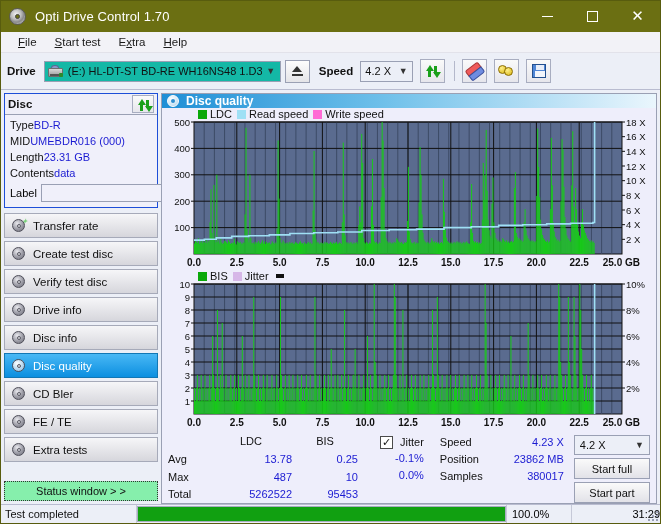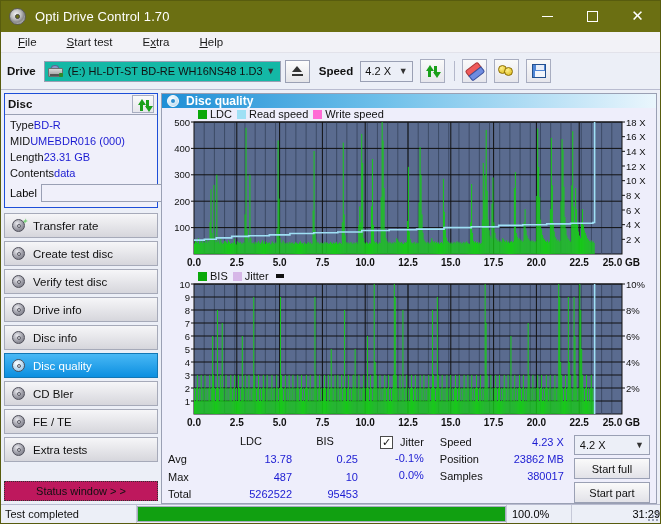--- a/index.html
+++ b/index.html
@@ -45,21 +45,21 @@
     width: 45px; height: 31px; display:flex; align-items:center; justify-content:center;
     color: #ffffff; font-size: 13px;
   }
   .winbtn .min { width:11px; height:1px; background:#fff; display:block; }
   .winbtn .max { width:11px; height:11px; border:1.3px solid #fff; display:block; }
   .winbtn .cls { font-size: 15px; line-height: 15px; font-family:"DejaVu Sans", sans-serif; }
 
   
   .menubar {
     height: 21px; background:#f2f2f7; display:flex; align-items:center;
-    padding-left: 8px; gap: 12px; flex:0 0 auto;
+    padding-left: 8px; gap: 0px; flex:0 0 auto;
     border-bottom: 1px solid #e2e2ea;
   }
   .menuitem { padding: 2px 9px; font-size: 11.5px; color:#1a1a1a; }
   .menuitem u { text-decoration: underline; }
 
   
   .toolbar {
     height: 37px; background:#eceff7; display:flex; align-items:center;
     padding: 0 6px; flex:0 0 auto;
     border-bottom: 1px solid #b9bcd0;
@@ -161,21 +161,21 @@
   .nav-ic .d {position:absolute;left:0;top:0;width:13px;height:13px;border-radius:50%;
      background:radial-gradient(circle at 38% 32%,#e9e9ee 0%,#9c9ca6 55%,#6d6d78 100%);
      border:1px solid #4f4f5a;}
   .nav-ic .h {position:absolute;left:5px;top:5px;width:4px;height:4px;border-radius:50%;background:#d8d8de;border:1px solid #5a5a64;}
   .navbtn.active .nav-ic .d{background:radial-gradient(circle at 38% 32%,#ffffff 0%,#b9d8ef 55%,#8fb7d6 100%);}
   .nav-ic .spark {position:absolute;right:-2px;top:-1px;color:#7ad17a;font-size:8px;line-height:8px;}
 
   .sidebar-spacer { flex:1 1 auto; }
   .statuswin {
     height:20px; margin:4px 0 3px 0;
-    border:1px dotted #333; background:#be185d;
+    border:1px dotted #333; background:#86efac;
     display:flex;align-items:center;justify-content:center;
     font-size:11px;color:#111;
   }
 
   
   .main { flex:1 1 auto; display:flex; flex-direction:column; min-width:0;
      padding:3px 3px 0 0; }
   .main-inner { flex:1 1 auto; display:flex;flex-direction:column;
      border:1px solid #9aa0b4; background:#eeeefb; min-height:0;}
   .panel-head {

